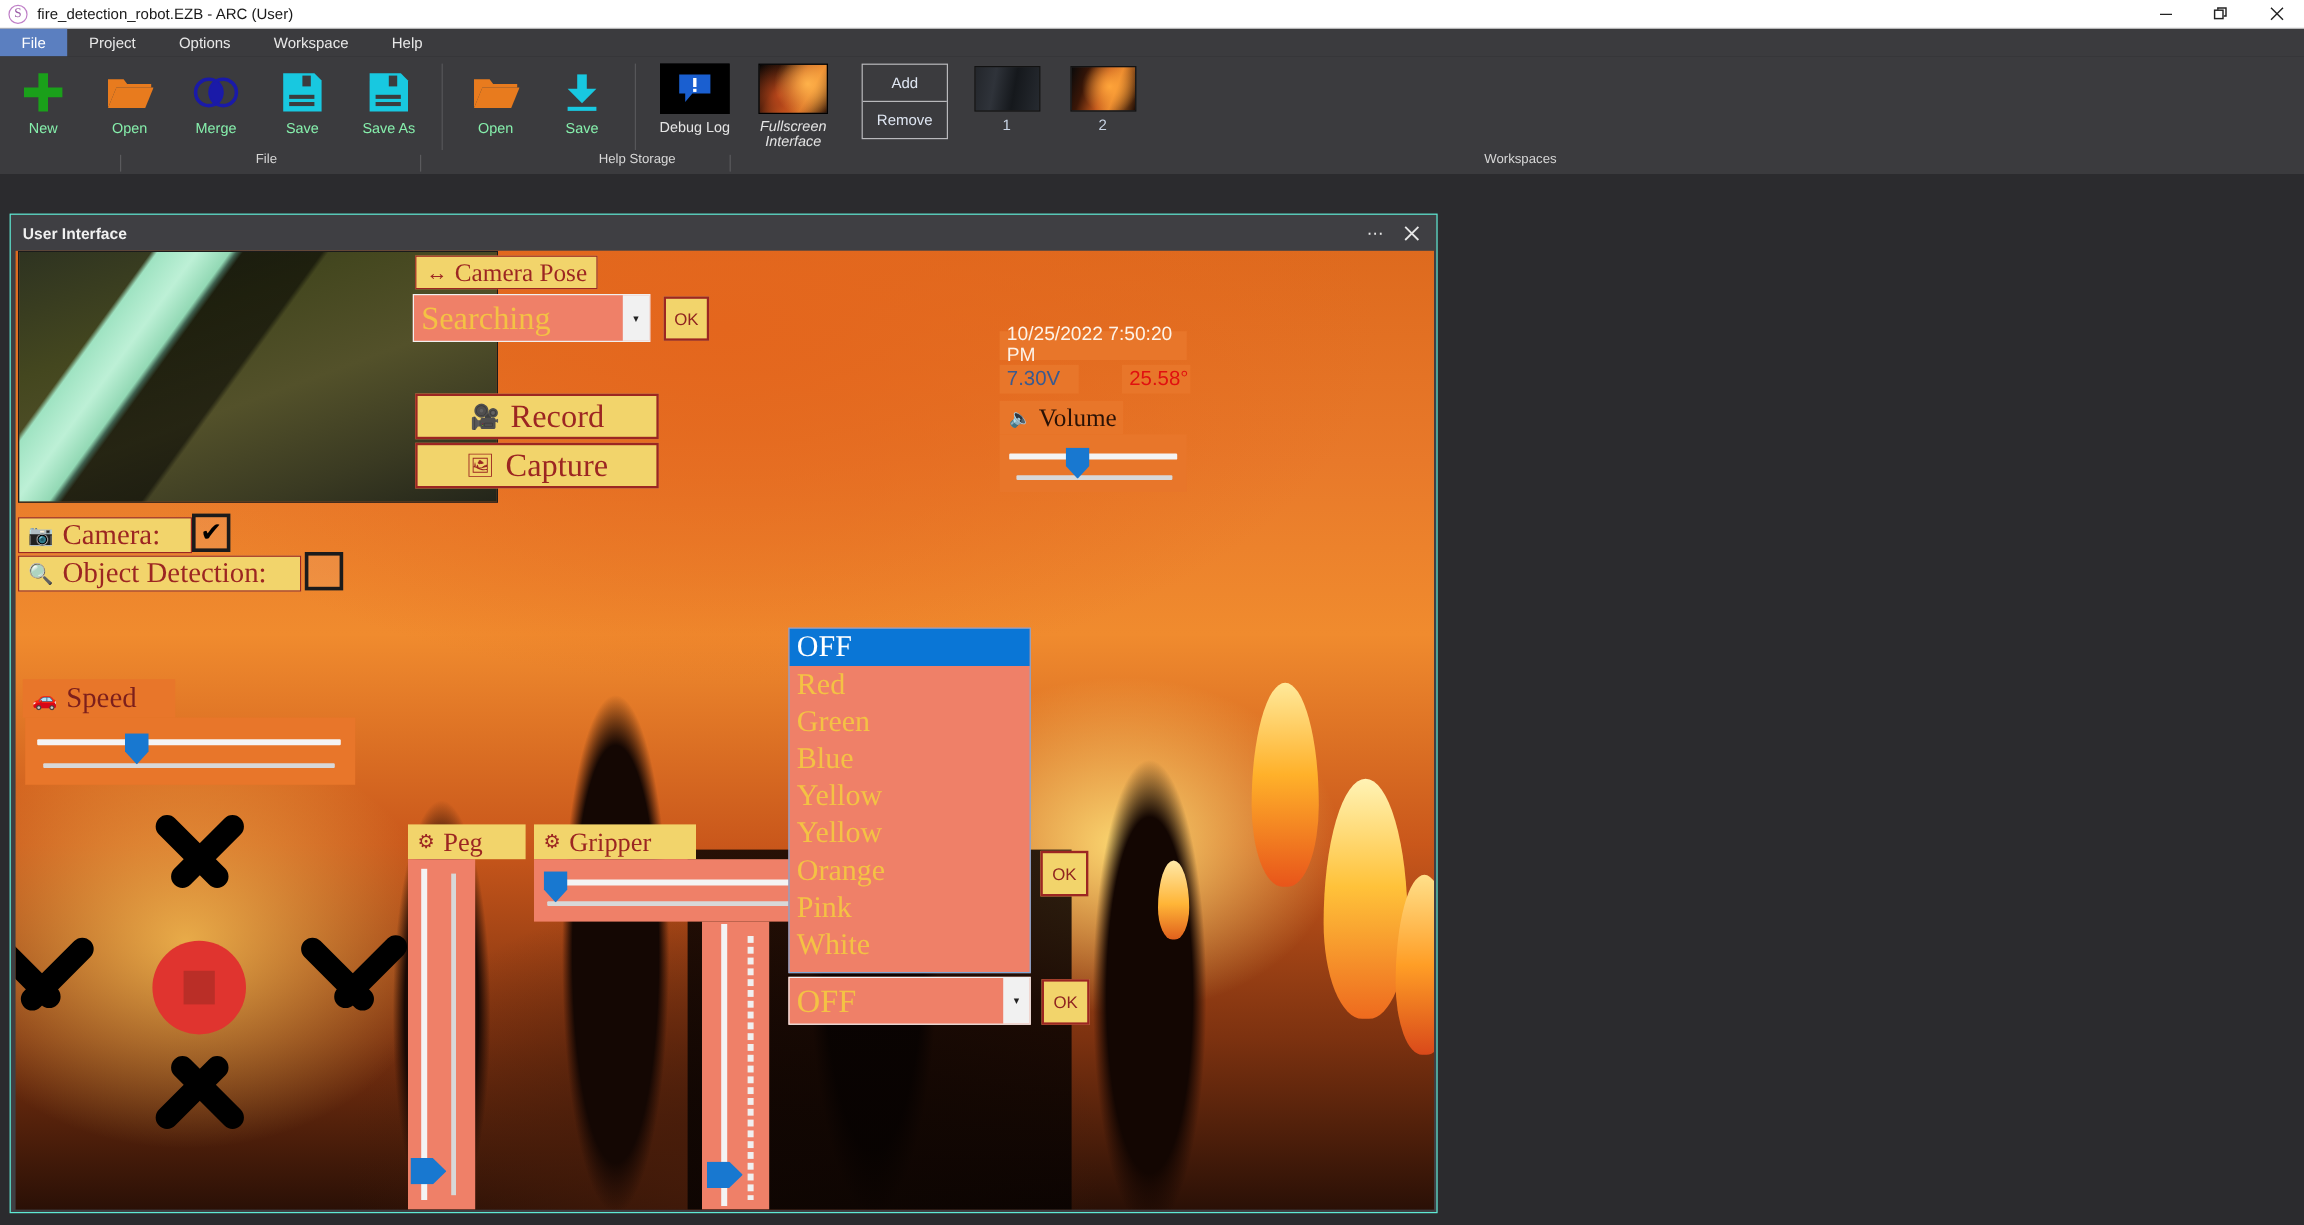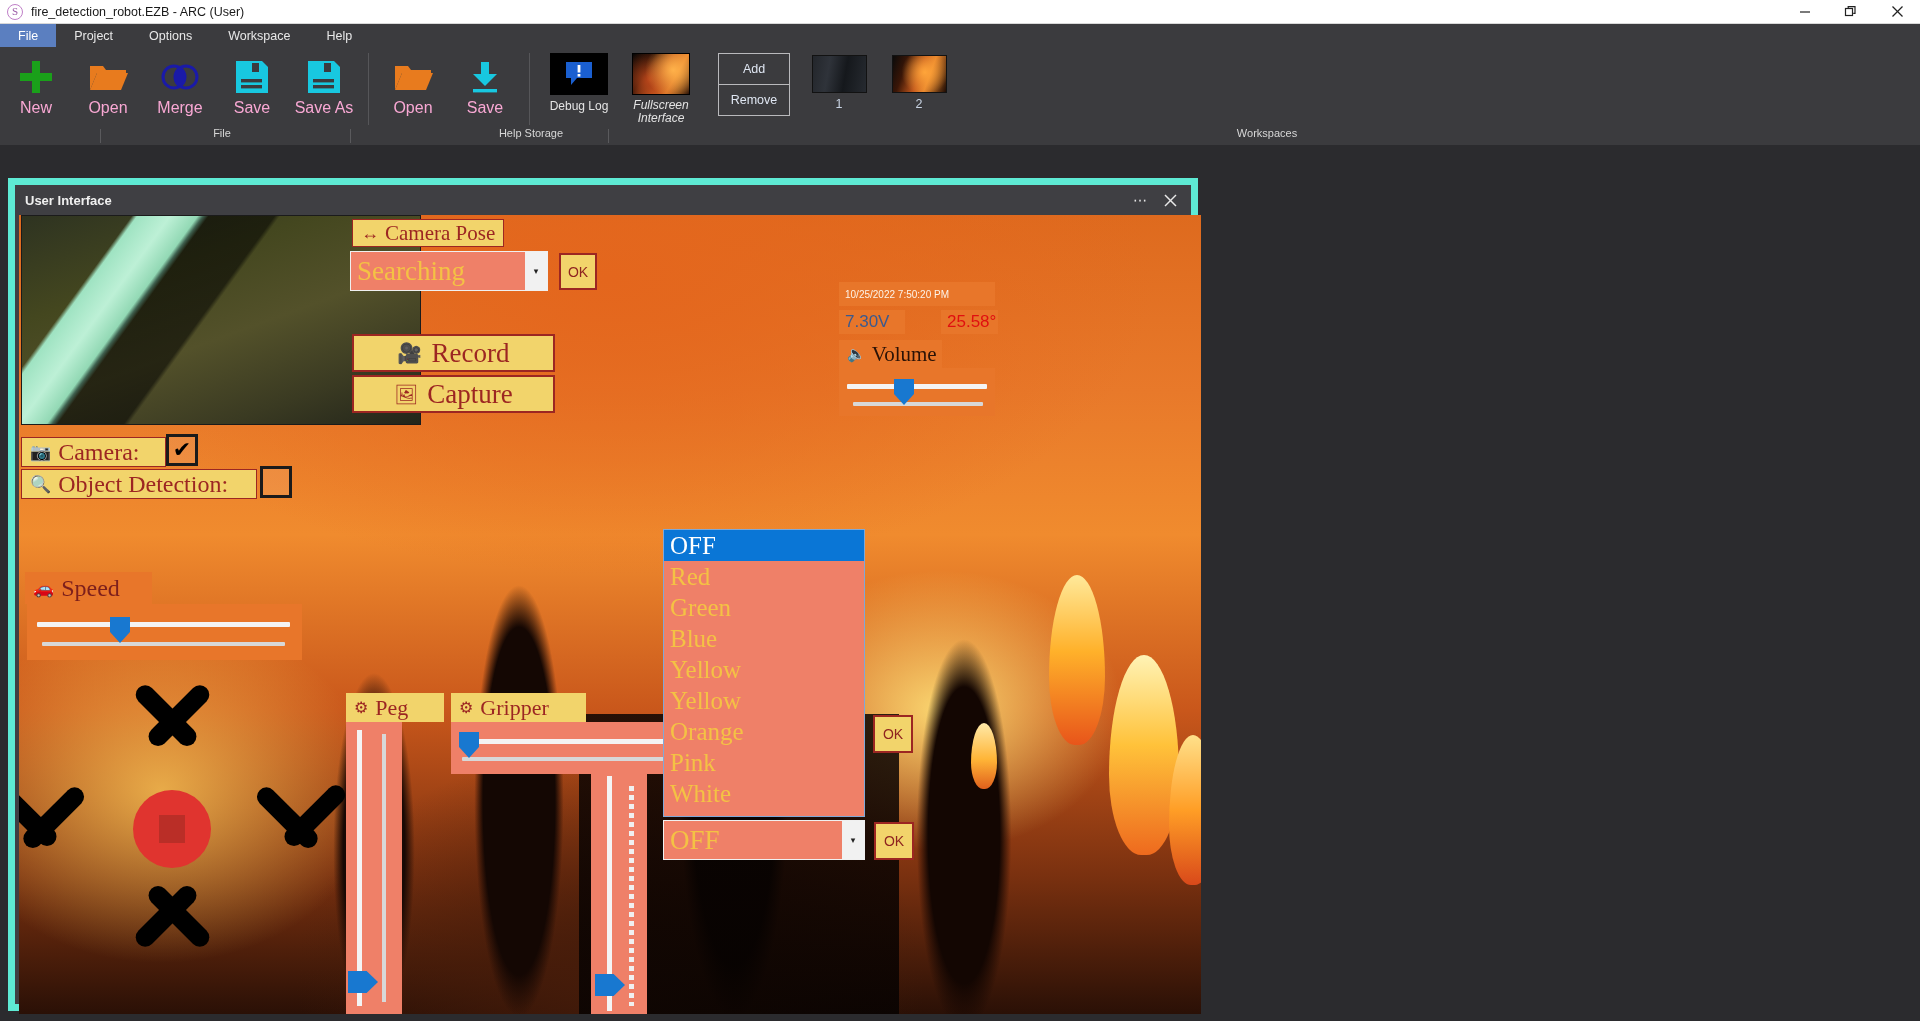--- a/index.html
+++ b/index.html
@@ -43,21 +43,21 @@
   
   .ribbon {
     height: 98px; background: #3b3b3e; display: flex; align-items: flex-start;
     position: relative;
   }
   .ribbon-group { display: flex; align-items: flex-start; height: 98px; }
   .ribbon-sep { width: 1px; background: #565659; height: 72px; margin: 6px 8px 0 8px; }
   .rbtn {
     width: 72px; height: 84px; padding-top: 6px;
     display: flex; flex-direction: column; align-items: center;
-    color: #f9a8d4; font-size: 16px; text-align: center;
+    color: #86efac; font-size: 12px; text-align: center;
   }
   .rbtn .glyph { height: 48px; display:flex; align-items:center; justify-content:center; }
   .rbtn .lbl { line-height: 13px; }
 
   .thumb-btn { width: 82px; height: 84px; padding-top: 6px; display:flex;
     flex-direction: column; align-items:center; color:#e4e4e4; font-size:12px;}
   .thumb-img { width: 58px; height: 42px; border: 1px solid #000; }
 
   .addrem {
     width: 72px; margin-top: 6px; border: 1px solid #b9b9bc; background: #3b3b3e;
@@ -77,21 +77,21 @@
     position: absolute; left: 0; top: 78px; width: 100%; height: 20px;
     font-size: 11px; color: #d7d7d7;
   }
   .group-labels span { position:absolute; top:2px; transform: translateX(-50%); }
   .group-divider { position: absolute; top: 4px; width:1px; height: 14px; background:#5a5a5d; }
 
   
   .panel {
     position: absolute; left: 8px; top: 178px;
     width: 1190px; height: 833px;
-    background: #3f3f43; border: 7px solid #5eead4;
+    background: #3f3f43; border: 1px solid #5eead4;
   }
   .panel-head { height: 30px; display:flex; align-items:center; position: relative; }
   .panel-title { font-size: 13px; color: #f0f0f0; font-weight: bold; margin-left: 10px;
      font-family:"Liberation Sans", sans-serif; }
   .panel-btns { position:absolute; right: 6px; top: 0; height: 30px; display:flex; align-items:center; }
   .panel-btn { width: 30px; height: 30px; display:flex; align-items:center; justify-content:center;
      color: #e6e6e6; font-size: 14px; }
 
   
   .canvas {
@@ -487,21 +487,21 @@
 
     <div class="combo" style="left:644px;top:605px;width:202px;height:40px;font-size:27px;position:absolute;">
       <div class="val">OFF</div>
       <div class="arrow">▾</div>
     </div>
     <div class="okbtn" style="position:absolute;left:855px;top:607px;width:40px;height:38px;">OK</div>
 
     <div class="okbtn" style="position:absolute;left:854px;top:500px;width:40px;height:38px;">OK</div>
 
 
-    <div class="stat" style="position:absolute;left:820px;top:67px;width:156px;height:24px;font-size:10px;color:#fdf3e8;">10/25/2022 7:50:20 PM</div>
+    <div class="stat" style="position:absolute;left:820px;top:67px;width:156px;height:24px;font-size:16px;color:#fdf3e8;">10/25/2022 7:50:20 PM</div>
 
     <div class="stat" style="position:absolute;left:820px;top:95px;width:66px;height:24px;font-size:17px;color:#3a5a8f;">7.30V</div>
 
     <div class="stat" style="position:absolute;left:922px;top:95px;width:57px;height:24px;font-size:17px;color:#e01010;">25.58°</div>
 
     <div class="lbl-orange" style="position:absolute;left:820px;top:125px;width:103px;height:28px;font-size:21px;border:none;color:#2a1206;">
       <span style="margin-right:6px;font-size:15px;">🔈</span>
       <span>Volume</span>
     </div>
     <div style="position:absolute;left:820px;top:153px;width:156px;height:48px;background:#e8762a;">

